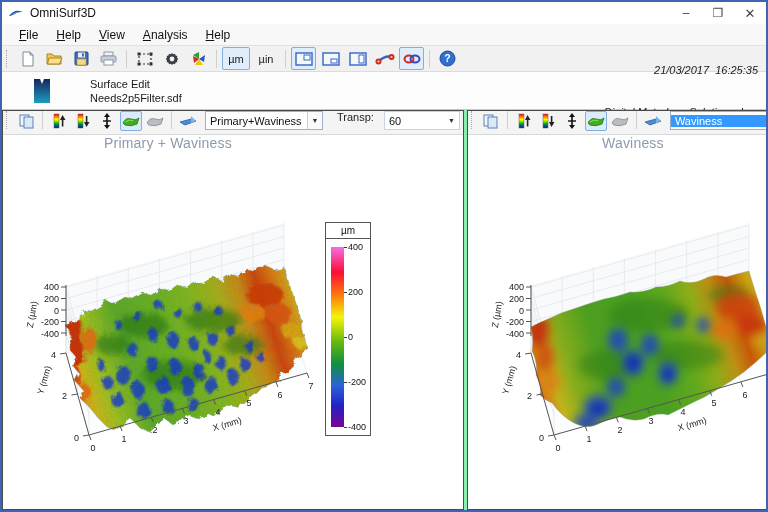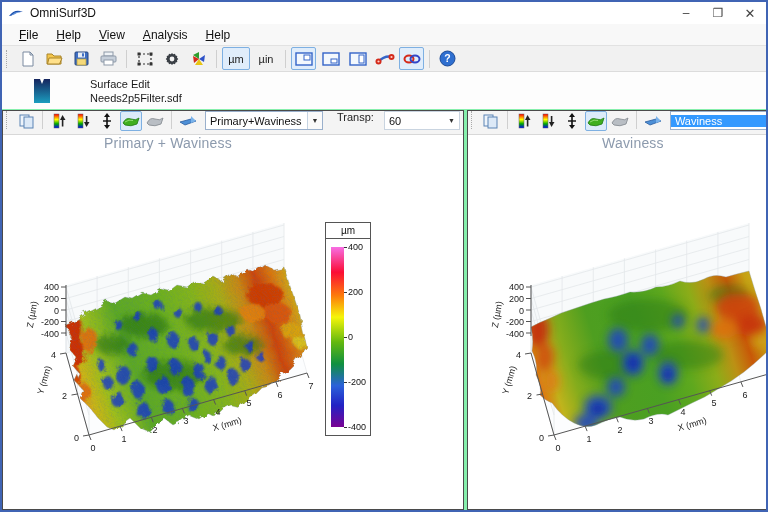--- a/index.html
+++ b/index.html
@@ -262,20 +262,24 @@
     </div>
   </div>
 
   <div class="headerbar">
     <svg class="hlogo" viewBox="0 0 16 24">
       <path d="M0 0 L6 0 L8 5 L10 0 L16 0 L16 24 L0 24 Z" fill="url(#logoGrad)"></path>
     </svg>
     <div class="htexts">
       <div>Surface Edit</div>
       <div>Needs2p5Filter.sdf</div>
+    </div>
+    <div class="hright">
+      <div>21/03/2017  16:25:35</div>
+      <div>Digital Metrology Solutions, Inc.</div>
     </div>
   </div>
 
   <div class="panels">
 
     <div class="panel left">
       <div class="ptoolbar">
         <div class="grip"></div>
         <div class="pbtn">
           <svg width="15" height="15" viewBox="0 0 15 15">

